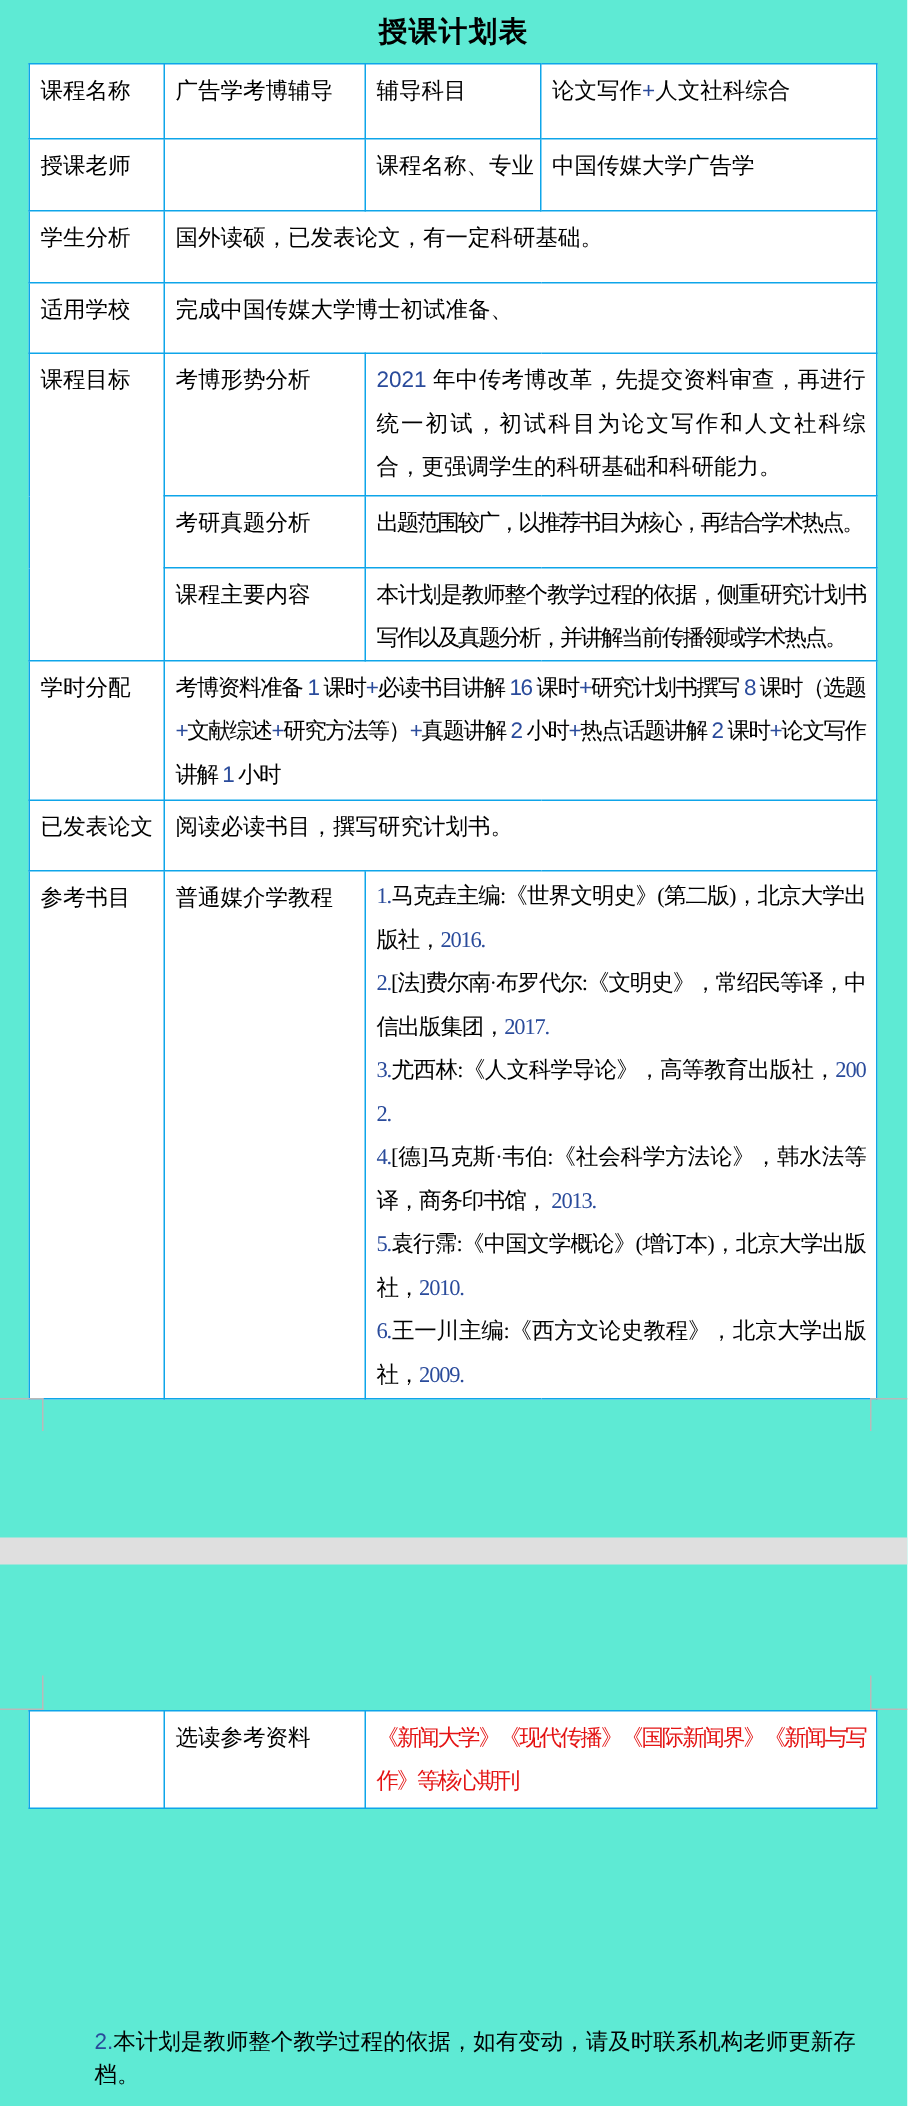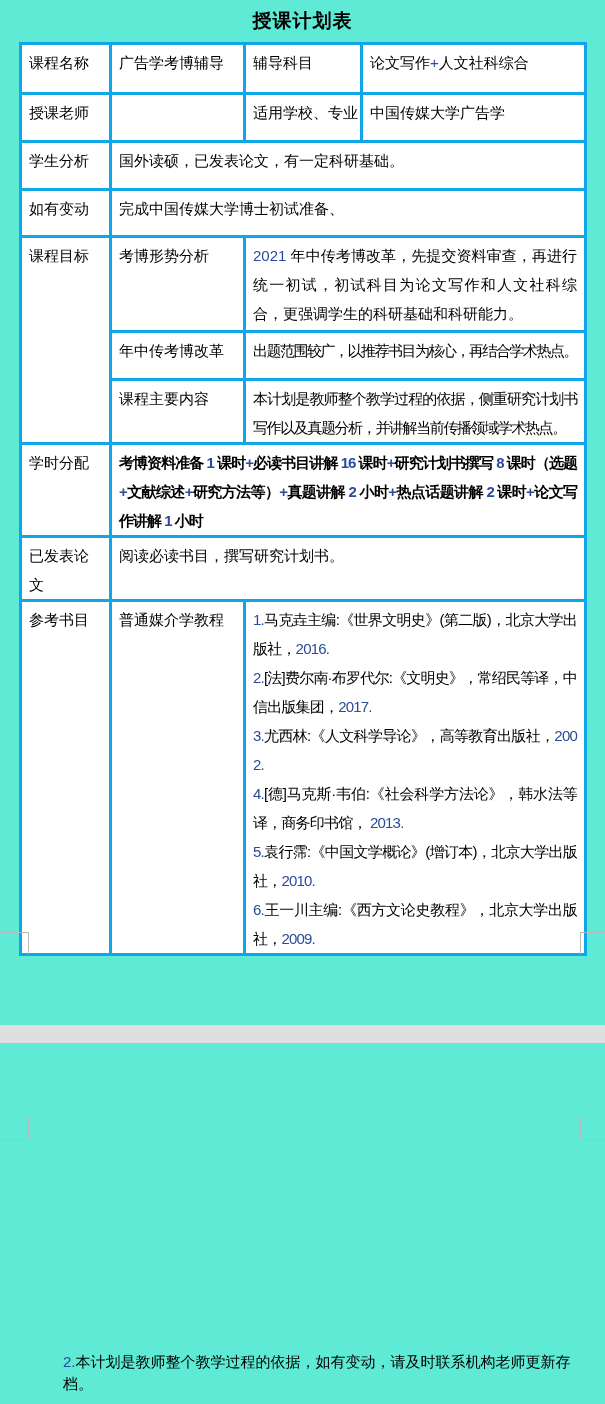--- a/index.html
+++ b/index.html
@@ -12,31 +12,31 @@
     position:absolute;top:8px;left:0;width:605px;text-align:center;
     font-size:19px;font-weight:bold;letter-spacing:1px;
   }
   table.plan{
     position:absolute;left:19px;border-collapse:collapse;table-layout:fixed;
     width:565px;background:#fff;
   }
   .t1{top:42px;}
   .t2{top:1140px;}
   .plan td{
-    border:3px solid #0ea5e9;vertical-align:top;
+    border:1px solid #0ea5e9;vertical-align:top;
     padding:3px 7px 0 7px;font-size:15px;line-height:29px;
     overflow:hidden;word-break:break-all;
   }
   .content{text-align:justify;}
   .sq15{letter-spacing:-1.5px;}
   .sq14{letter-spacing:-1.4px;}
-  .sq10{letter-spacing:-1px;font-weight:bold;}
+  .sq10{letter-spacing:-1px;}
   .sq08{letter-spacing:-0.8px;}
   .nowrap{white-space:nowrap;padding-left:4px;padding-right:2px;}
-  .ref-item{margin:0;}
+  .ref-item{margin:0;font-family:Liberation Serif, serif;}
   .num{color:#2a4b9b;}
   .red{color:#e41414;}
   .page-gap{position:absolute;left:0;top:1025px;width:605px;height:18px;background:#dfdfdf;}
   .mark{position:absolute;}
   .mark-b-left{left:0;top:932px;width:28px;height:21px;border-top:1px solid #b9b9b9;border-right:1px solid #b9b9b9;}
   .mark-b-right{left:580px;top:932px;width:25px;height:21px;border-top:1px solid #b9b9b9;border-left:1px solid #b9b9b9;}
   .mark-t-left{left:0;top:1117px;width:28px;height:22px;border-bottom:1px solid #b9b9b9;border-right:1px solid #b9b9b9;}
   .mark-t-right{left:580px;top:1117px;width:25px;height:22px;border-bottom:1px solid #b9b9b9;border-left:1px solid #b9b9b9;}
   .notes{position:absolute;left:25px;top:1351px;width:572px;font-size:15px;line-height:22px;}
   .notes .note-label{color:#e41414;font-weight:bold;}
@@ -59,38 +59,38 @@
     <tbody>
         <tr style="height:50px">
       <td>课程名称</td>
       <td>广告学考博辅导</td>
       <td>辅导科目</td>
       <td class="content">论文写作<span class="num">+</span>人文社科综合</td>
     </tr>
     <tr style="height:48px">
       <td>授课老师</td>
       <td></td>
-      <td class="nowrap">适用学校、专业</td>
+      <td class="nowrap">课程名称、专业</td>
       <td>中国传媒大学广告学</td>
     </tr>
     <tr style="height:48px">
       <td>学生分析</td>
       <td colspan="3">国外读硕，已发表论文，有一定科研基础。</td>
     </tr>
     <tr style="height:47px">
-      <td>如有变动</td>
+      <td>适用学校</td>
       <td colspan="3">完成中国传媒大学博士初试准备、</td>
     </tr>
     <tr style="height:95px">
       <td rowspan="3">课程目标</td>
       <td>考博形势分析</td>
       <td colspan="2" class="content"><span class="num">2021</span> 年中传考博改革，先提交资料审查，再进行统一初试，初试科目为论文写作和人文社科综合，更强调学生的科研基础和科研能力。</td>
     </tr>
     <tr style="height:48px">
-      <td>年中传考博改革</td>
+      <td>考研真题分析</td>
       <td colspan="2" class="content sq15">出题范围较广，以推荐书目为核心，再结合学术热点。</td>
     </tr>
     <tr style="height:62px">
       <td>课程主要内容</td>
       <td colspan="2" class="content sq14">本计划是教师整个教学过程的依据，侧重研究计划书写作以及真题分析，并讲解当前传播领域学术热点。</td>
     </tr>
     <tr style="height:93px">
       <td>学时分配</td>
       <td colspan="3" class="content sq10">考博资料准备 <span class="num">1</span> 课时<span class="num">+</span>必读书目讲解 <span class="num">16</span> 课时<span class="num">+</span>研究计划书撰写 <span class="num">8</span> 课时（选题<span class="num">+</span>文献综述<span class="num">+</span>研究方法等）<span class="num">+</span>真题讲解 <span class="num">2</span> 小时<span class="num">+</span>热点话题讲解 <span class="num">2</span> 课时<span class="num">+</span>论文写作讲解 <span class="num">1</span> 小时</td>
     </tr>
@@ -121,20 +121,25 @@
   <div class="mark mark-t-left"></div>
   <div class="mark mark-t-right"></div>
 
   <table class="plan t2">
     <colgroup>
         <col style="width:90px">
         <col style="width:134px">
         <col style="width:341px">
       </colgroup>
     <tbody>
+    <tr style="height:65px">
+      <td></td>
+      <td>选读参考资料</td>
+      <td class="content red sq15">《新闻大学》《现代传播》《国际新闻界》《新闻与写作》等核心期刊</td>
+    </tr>
   </tbody>
     </table>
 
   <div class="notes">
     <div class="note-line2"><span><span class="num">2.</span>本计划是教师整个教学过程的依据，如有变动，请及时联系机构老师更新存档。</span></div>
   </div>
 
 </div>
 
 </body></html>

